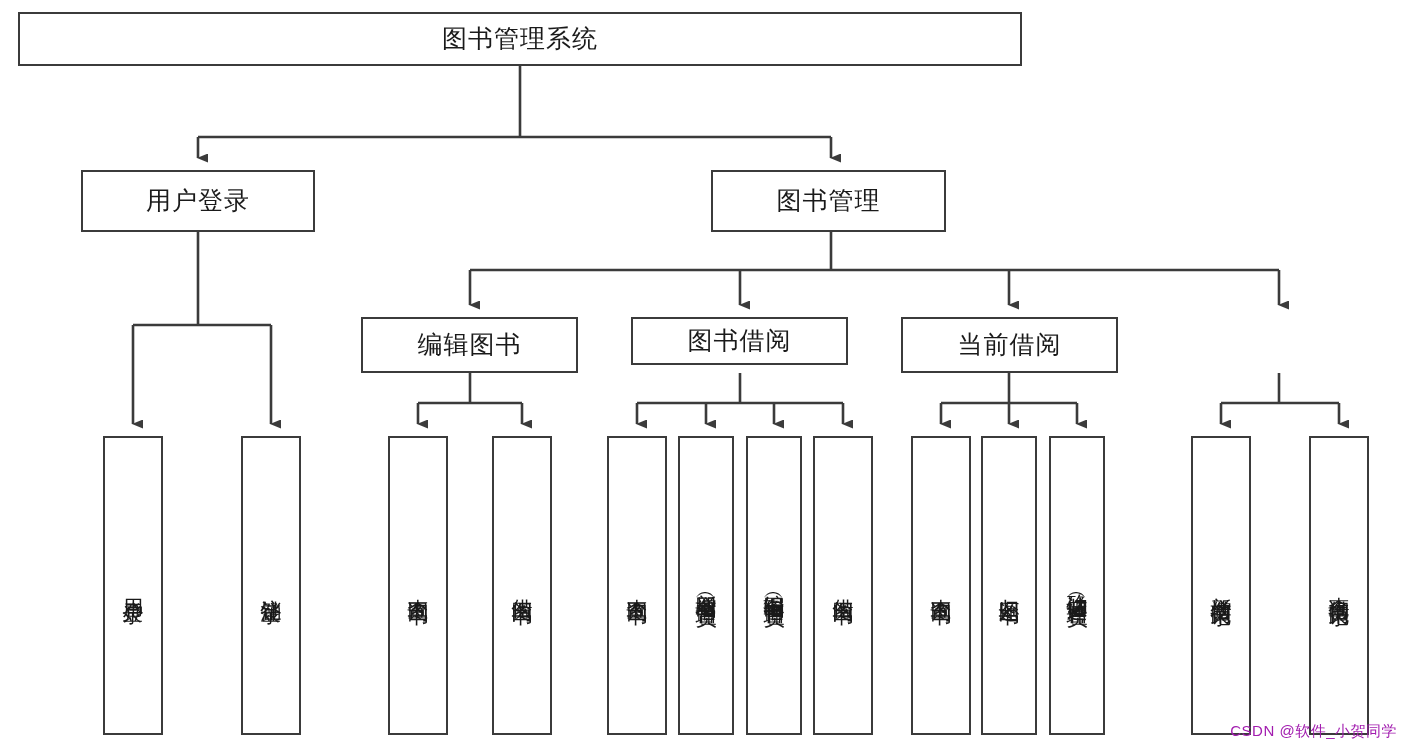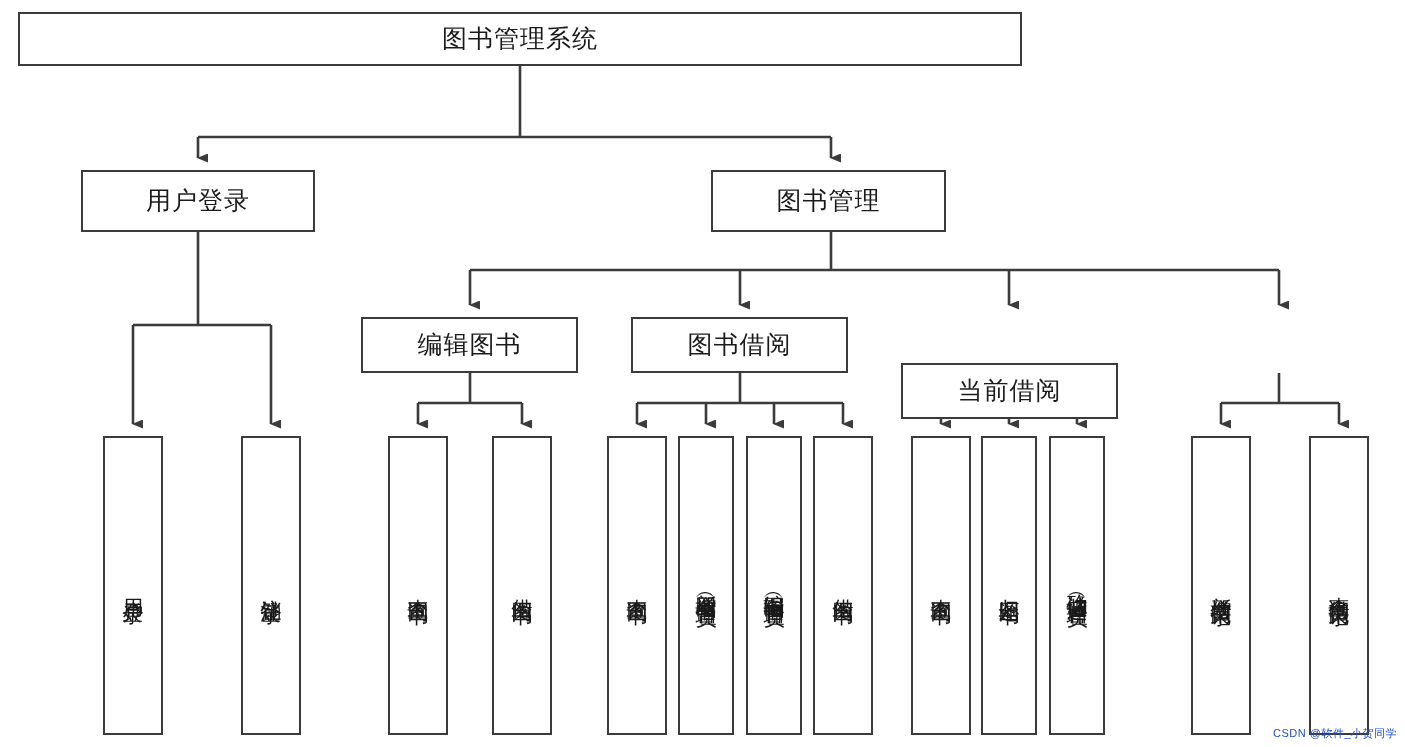--- a/index.html
+++ b/index.html
@@ -51,22 +51,22 @@
   }
   .node.vert .vtext {
     writing-mode: vertical-rl;
     text-orientation: upright;
     display: block;
   }
   .watermark {
     position: absolute;
     right: 8px;
     bottom: 6px;
-    font-size: 11px;
-    color: #1d4ed8;
+    font-size: 15px;
+    color: #a21caf;
     letter-spacing: 0.5px;
     white-space: nowrap;
   }
 </style>
 </head>
 <body>
 
 <div id="canvas">
 
   <svg class="wires" viewBox="0 0 1405 747">
@@ -120,23 +120,23 @@
   </svg>
 
   <div class="node horiz" style="left:18px; top:12px; width:1004px; height:54px;">图书管理系统</div>
 
   <div class="node horiz" style="left:81px; top:170px; width:234px; height:62px;">用户登录</div>
 
   <div class="node horiz" style="left:711px; top:170px; width:235px; height:62px;text-align:right;">图书管理</div>
 
   <div class="node horiz" style="left:361px; top:317px; width:217px; height:56px;">编辑图书</div>
 
-  <div class="node horiz" style="left:631px; top:317px; width:217px; height:56px;">图书借阅</div>
+  <div class="node horiz" style="left:631px; top:317px; width:217px; height:48px;">图书借阅</div>
 
-  <div class="node horiz" style="left:901px; top:317px; width:217px; height:56px;margin-top:46px;">当前借阅</div>
+  <div class="node horiz" style="left:901px; top:317px; width:217px; height:56px;">当前借阅</div>
 
 
   <div class="node vert" style="left:103px; top:436px; width:60px; height:299px;">
     <span class="vtext">用户登录</span>
   </div>
 
   <div class="node vert" style="left:241px; top:436px; width:60px; height:299px;">
     <span class="vtext">注销登录</span>
   </div>
 

